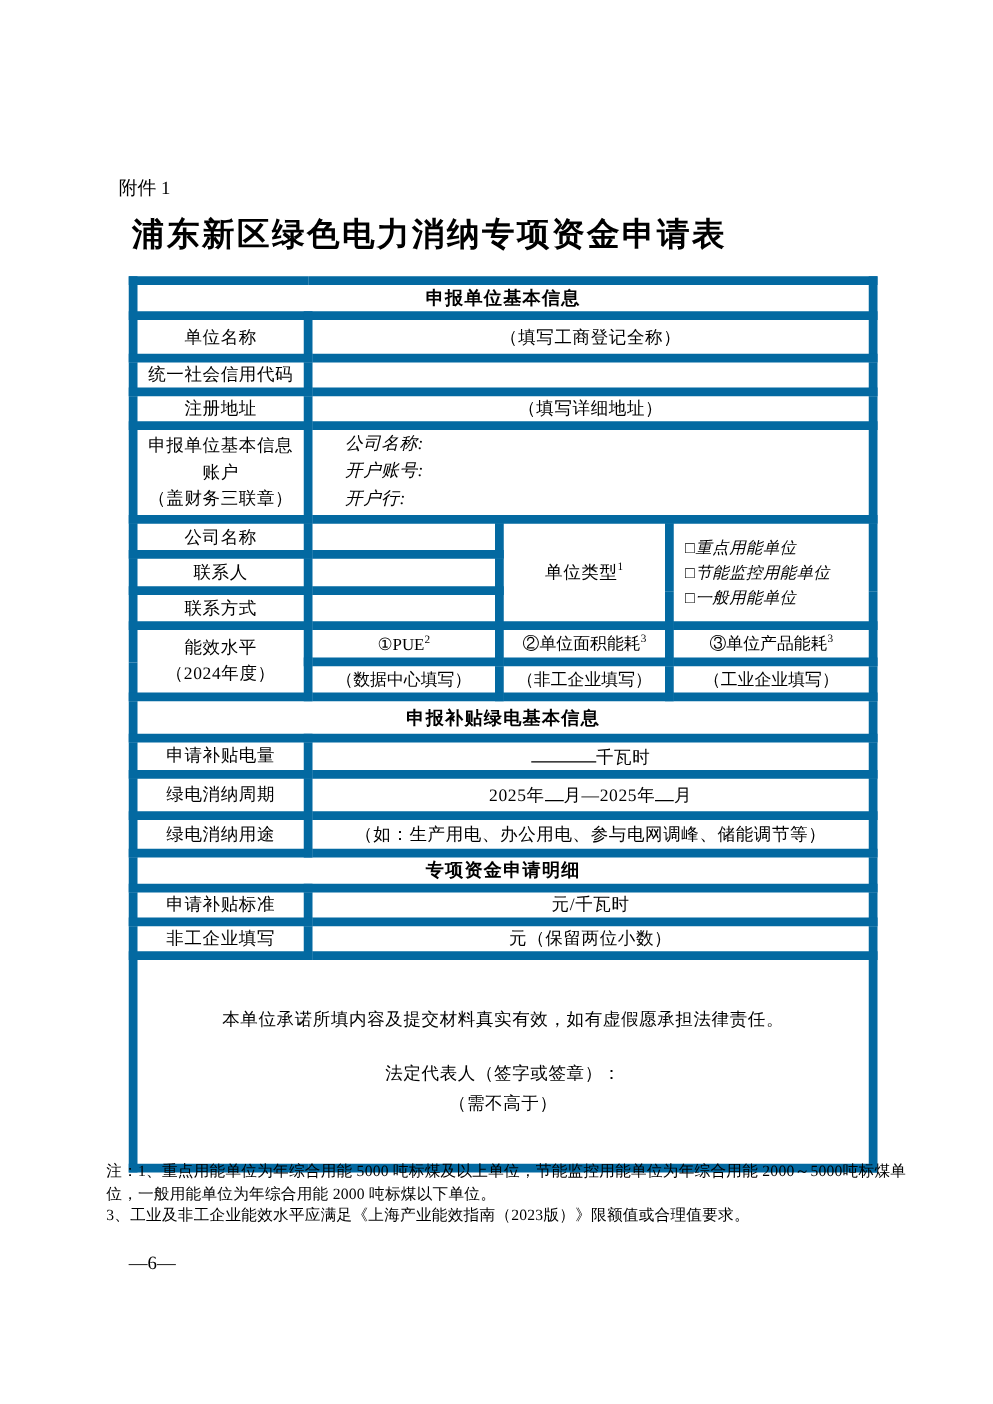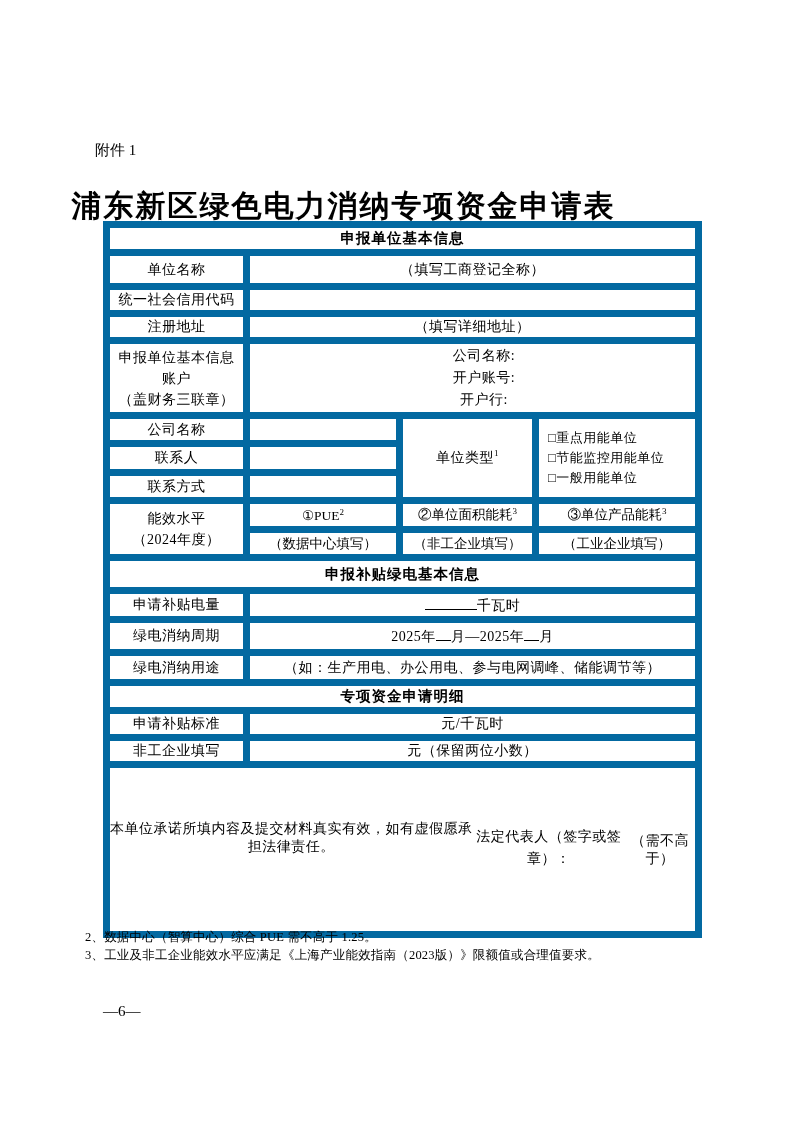--- a/index.html
+++ b/index.html
@@ -7,49 +7,49 @@
     width:794px;height:1123px;
     background:#ffffff;color:#000;
     font-family:"Liberation Serif", serif;
     position:relative;overflow:hidden;
   }
   .attachment{
     position:absolute;left:95px;top:141px;
     font-size:15px;
   }
   .title{
-    position:absolute;left:0;top:186px;width:687px;margin:0;
+    position:absolute;left:0;top:170px;width:687px;margin:0;
     text-align:center;
     font-family:"Liberation Sans", sans-serif;
-    font-weight:bold;font-size:30px;letter-spacing:2px;
+    font-weight:bold;font-size:26px;letter-spacing:2px;
   }
   table.form{
     position:absolute;left:103px;top:221px;width:592px;
     border-collapse:collapse;table-layout:fixed;
   }
   td{
     border:7px solid #0369a1;
     font-size:14px;text-align:center;vertical-align:middle;
     padding:1px 3px;letter-spacing:0.5px;overflow:hidden;
   }
   td.sec{font-weight:bold;font-size:14.5px;letter-spacing:1px;}
-  td.bank-val{text-align:center;padding-left:26px;}
+  td.bank-val{text-align:left;padding-left:26px;font-style:italic;}
   td.bank-val div{line-height:22px;}
   td.lbl-multi div{line-height:21px;}
-  td.cbx{text-align:left;padding-left:9px;font-size:13px;}
+  td.cbx{text-align:left;padding-left:9px;font-size:13px;font-style:italic;}
   td.cbx .cbx-line{line-height:20px;white-space:nowrap;}
   td.energy{font-size:13.5px;letter-spacing:0;}
   sup{font-size:9px;line-height:0;}
   .blank{display:inline-block;border-bottom:1.3px solid #000;height:13px;vertical-align:baseline;}
   .blank-long{width:52px;}
   .blank-short{width:15px;}
   td.decl{padding:0;}
   .decl-inner{
-    height:100%;display:flex;flex-direction:row;
-    justify-content:center;align-items:center;font-family:Liberation Mono, monospace;
+    height:100%;display:flex;flex-direction:column;
+    justify-content:center;font-family:Liberation Mono, monospace;
   }
   .decl-commit{margin-bottom:24px;}
   .decl-sig{margin-bottom:3px;line-height:22px;}
   .notes{
     position:absolute;left:85px;top:929px;width:640px;
     font-size:12.5px;line-height:17.5px;letter-spacing:0.2px;
   }
   .pagenum{
     position:absolute;left:103px;top:1003px;
     font-size:15px;
@@ -190,17 +190,17 @@
           <div class="decl-commit">本单位承诺所填内容及提交材料真实有效，如有虚假愿承担法律责任。</div>
           <div class="decl-sig">法定代表人（签字或签章）：</div>
           <div>（需不高于）</div>
         </div>
       </td>
     </tr>
   </tbody>
 </table>
 
 <div class="notes">
-  <div>2、数据中心（智算中心）综合 PUE 需不高于 1.25。</div>
+  <div>注：1、重点用能单位为年综合用能 5000 吨标煤及以上单位，节能监控用能单位为年综合用能 2000～5000吨标煤单位，一般用能单位为年综合用能 2000 吨标煤以下单位。</div>
   <div>3、工业及非工企业能效水平应满足《上海产业能效指南（2023版）》限额值或合理值要求。</div>
 </div>
 
 <div class="pagenum">—6—</div>
 
 </body></html>

